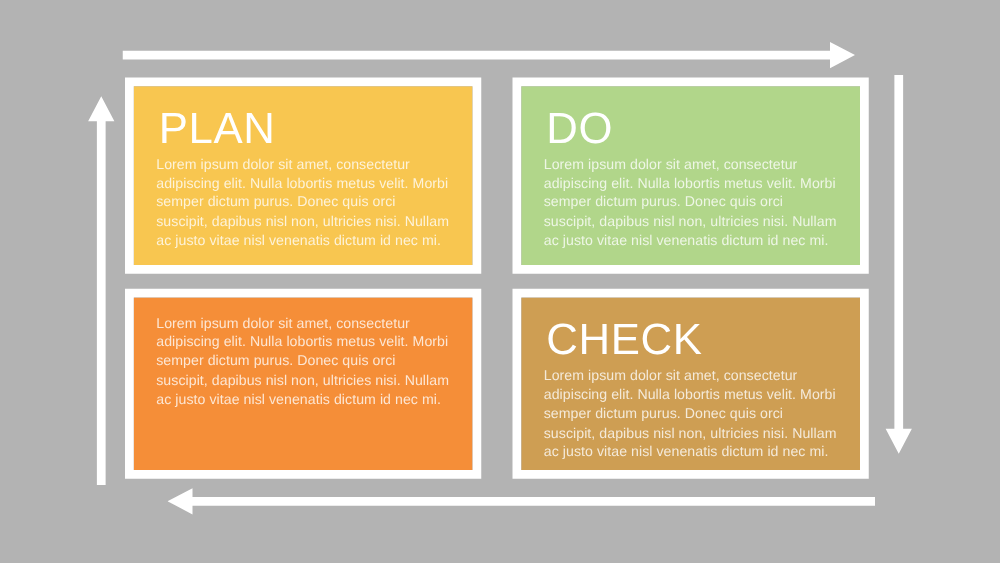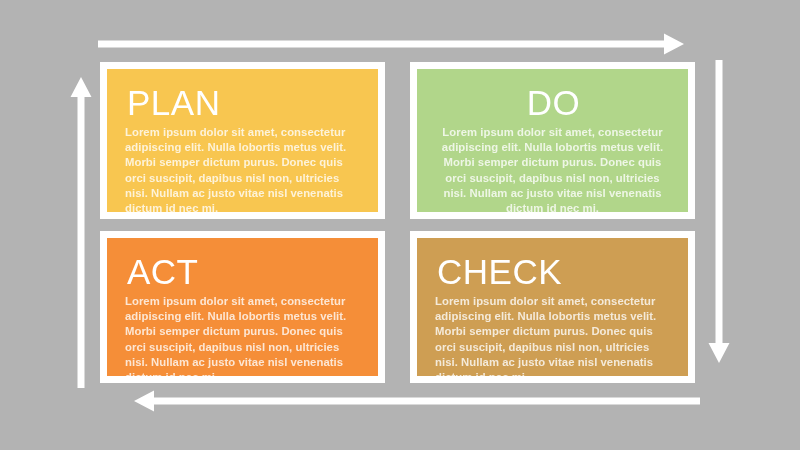--- a/index.html
+++ b/index.html
@@ -42,21 +42,20 @@
     letter-spacing: 0.5px;
     margin: 0 0 2px 2px;
     white-space: nowrap;
   }
   .card-body {
     font-size: 11.3px;
     line-height: 15.2px;
     color: rgba(255,255,255,0.78);
     margin: 0;
     letter-spacing: 0.05px;
-    font-weight: bold;
   }
 
   #card-plan  { left: 100px; top: 62px;  width: 285px; height: 157px; }
   #card-do    { left: 410px; top: 62px;  width: 285px; height: 157px; }
   #card-act   { left: 100px; top: 231px; width: 285px; height: 152px; }
   #card-check { left: 410px; top: 231px; width: 285px; height: 152px; padding-left: 32px; }
 
   
   .arrow {
     position: absolute;
@@ -93,29 +92,28 @@
   </div>
 
   <div class="card" id="card-plan">
     <div class="card-inner" id="inner-plan" style="background: rgb(248, 198, 80);">
       <div class="card-title">PLAN</div>
       <p class="card-body">Lorem ipsum dolor sit amet, consectetur adipiscing elit. Nulla lobortis metus velit. Morbi semper dictum purus. Donec quis orci suscipit, dapibus nisl non, ultricies nisi. Nullam ac justo vitae nisl venenatis dictum id nec mi.</p>
     </div>
   </div>
 
   <div class="card" id="card-do">
-    <div class="card-inner" id="inner-do" style="background: rgb(177, 214, 138); text-align: center;">
+    <div class="card-inner" id="inner-do" style="background: rgb(177, 214, 138);">
       <div class="card-title">DO</div>
       <p class="card-body">Lorem ipsum dolor sit amet, consectetur adipiscing elit. Nulla lobortis metus velit. Morbi semper dictum purus. Donec quis orci suscipit, dapibus nisl non, ultricies nisi. Nullam ac justo vitae nisl venenatis dictum id nec mi.</p>
     </div>
   </div>
 
   <div class="card" id="card-act">
     <div class="card-inner" id="inner-act" style="background: rgb(245, 142, 56);">
-      <div class="card-title">ACT</div>
       <p class="card-body">Lorem ipsum dolor sit amet, consectetur adipiscing elit. Nulla lobortis metus velit. Morbi semper dictum purus. Donec quis orci suscipit, dapibus nisl non, ultricies nisi. Nullam ac justo vitae nisl venenatis dictum id nec mi.</p>
     </div>
   </div>
 
   <div class="card" id="card-check">
     <div class="card-inner" id="inner-check" style="background: rgb(206, 158, 83);">
       <div class="card-title">CHECK</div>
       <p class="card-body">Lorem ipsum dolor sit amet, consectetur adipiscing elit. Nulla lobortis metus velit. Morbi semper dictum purus. Donec quis orci suscipit, dapibus nisl non, ultricies nisi. Nullam ac justo vitae nisl venenatis dictum id nec mi.</p>
     </div>
   </div>

